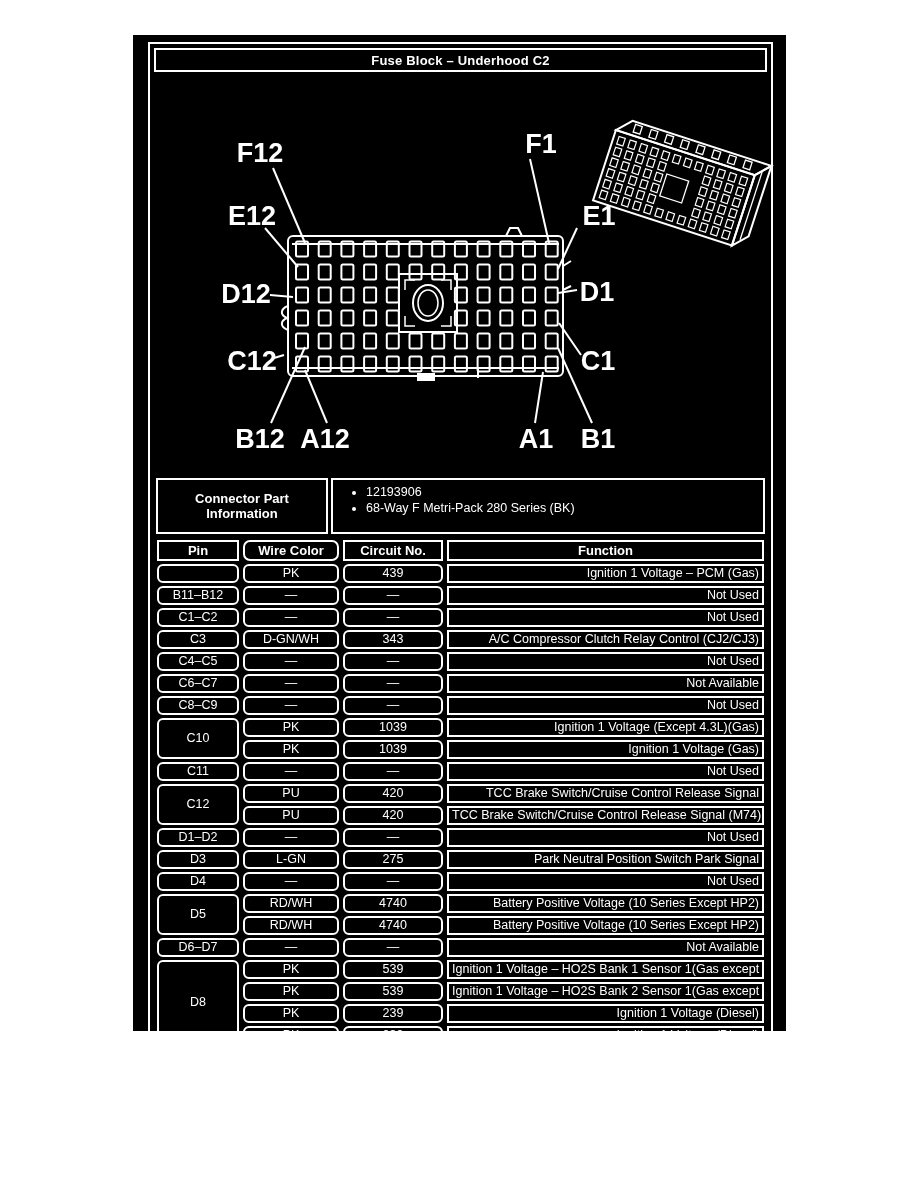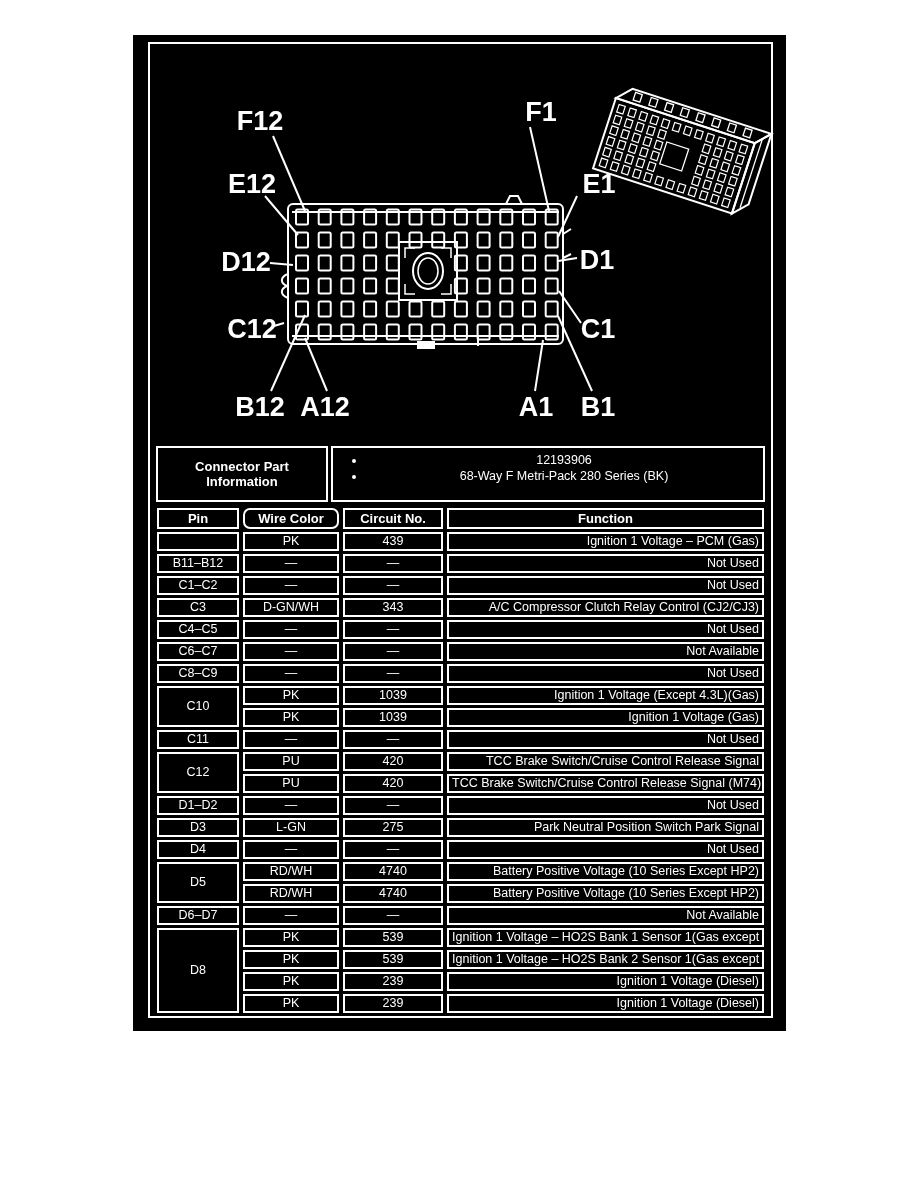--- a/index.html
+++ b/index.html
@@ -28,43 +28,46 @@
     width:calc(100% - 6px); margin:0 3px; border-spacing:3px;
     table-layout:fixed;
   }
   .info-table td { border:2px solid #ffffff; vertical-align:middle; }
   .info-label {
     width:160px; font-weight:bold; font-size:13px; text-align:center;
     padding:4px; height:44px;
   }
   .info-value { font-size:12.5px; }
   .info-value ul { margin:2px 0 14px 32px; padding:0; }
-  .info-value li { margin:2px 0;text-align:center; }
+  .info-value li { margin:2px 0; }
 
   .pin-table {
     width:calc(100% - 6px); margin:0 3px 0 3px; border-spacing:4px 3px;
     font-size:12.5px; table-layout:fixed;
   }
   .pin-table th, .pin-table td {
     border:2px solid #ffffff; padding:0 3px; height:15px;
     line-height:13px; vertical-align:middle; overflow:hidden; white-space:nowrap;
   }
   .pin-table th { font-size:13px; font-weight:bold; text-align:center; height:17px; }
   .col-pin   { width:72px; }
   .col-wire  { width:86px;border-radius:7px; }
   .col-circ  { width:90px; }
-  .pin-cell, .wire-color-cell, .circuit-cell { text-align:center; }
+  .pin-cell, .wire-color-cell, .circuit-cell { text-align:center;border-radius:6px; }
   .function-cell { text-align:right; padding-left:5px; }
 </style>
 </head>
 <body>
 
 <div class="black-panel">
   <div class="frame">
 
+    <div class="title-box">
+      <span>Fuse Block – Underhood C2</span>
+    </div>
 
     <div class="diagram">
       <svg width="625" height="399" viewBox="0 0 625 399" xmlns="http://www.w3.org/2000/svg">
 
         <g stroke="#ffffff" fill="none" stroke-width="2">
           <rect x="110" y="160" width="275" height="140" rx="5"></rect>
           <line x1="114" y1="168" x2="381" y2="168"></line>
           <path d="M328 160 l4 -8 h8 l4 8"></path>
           <line x1="114" y1="292" x2="381" y2="292"></line>
           <rect x="240" y="298" width="16" height="6" fill="#ffffff"></rect>

